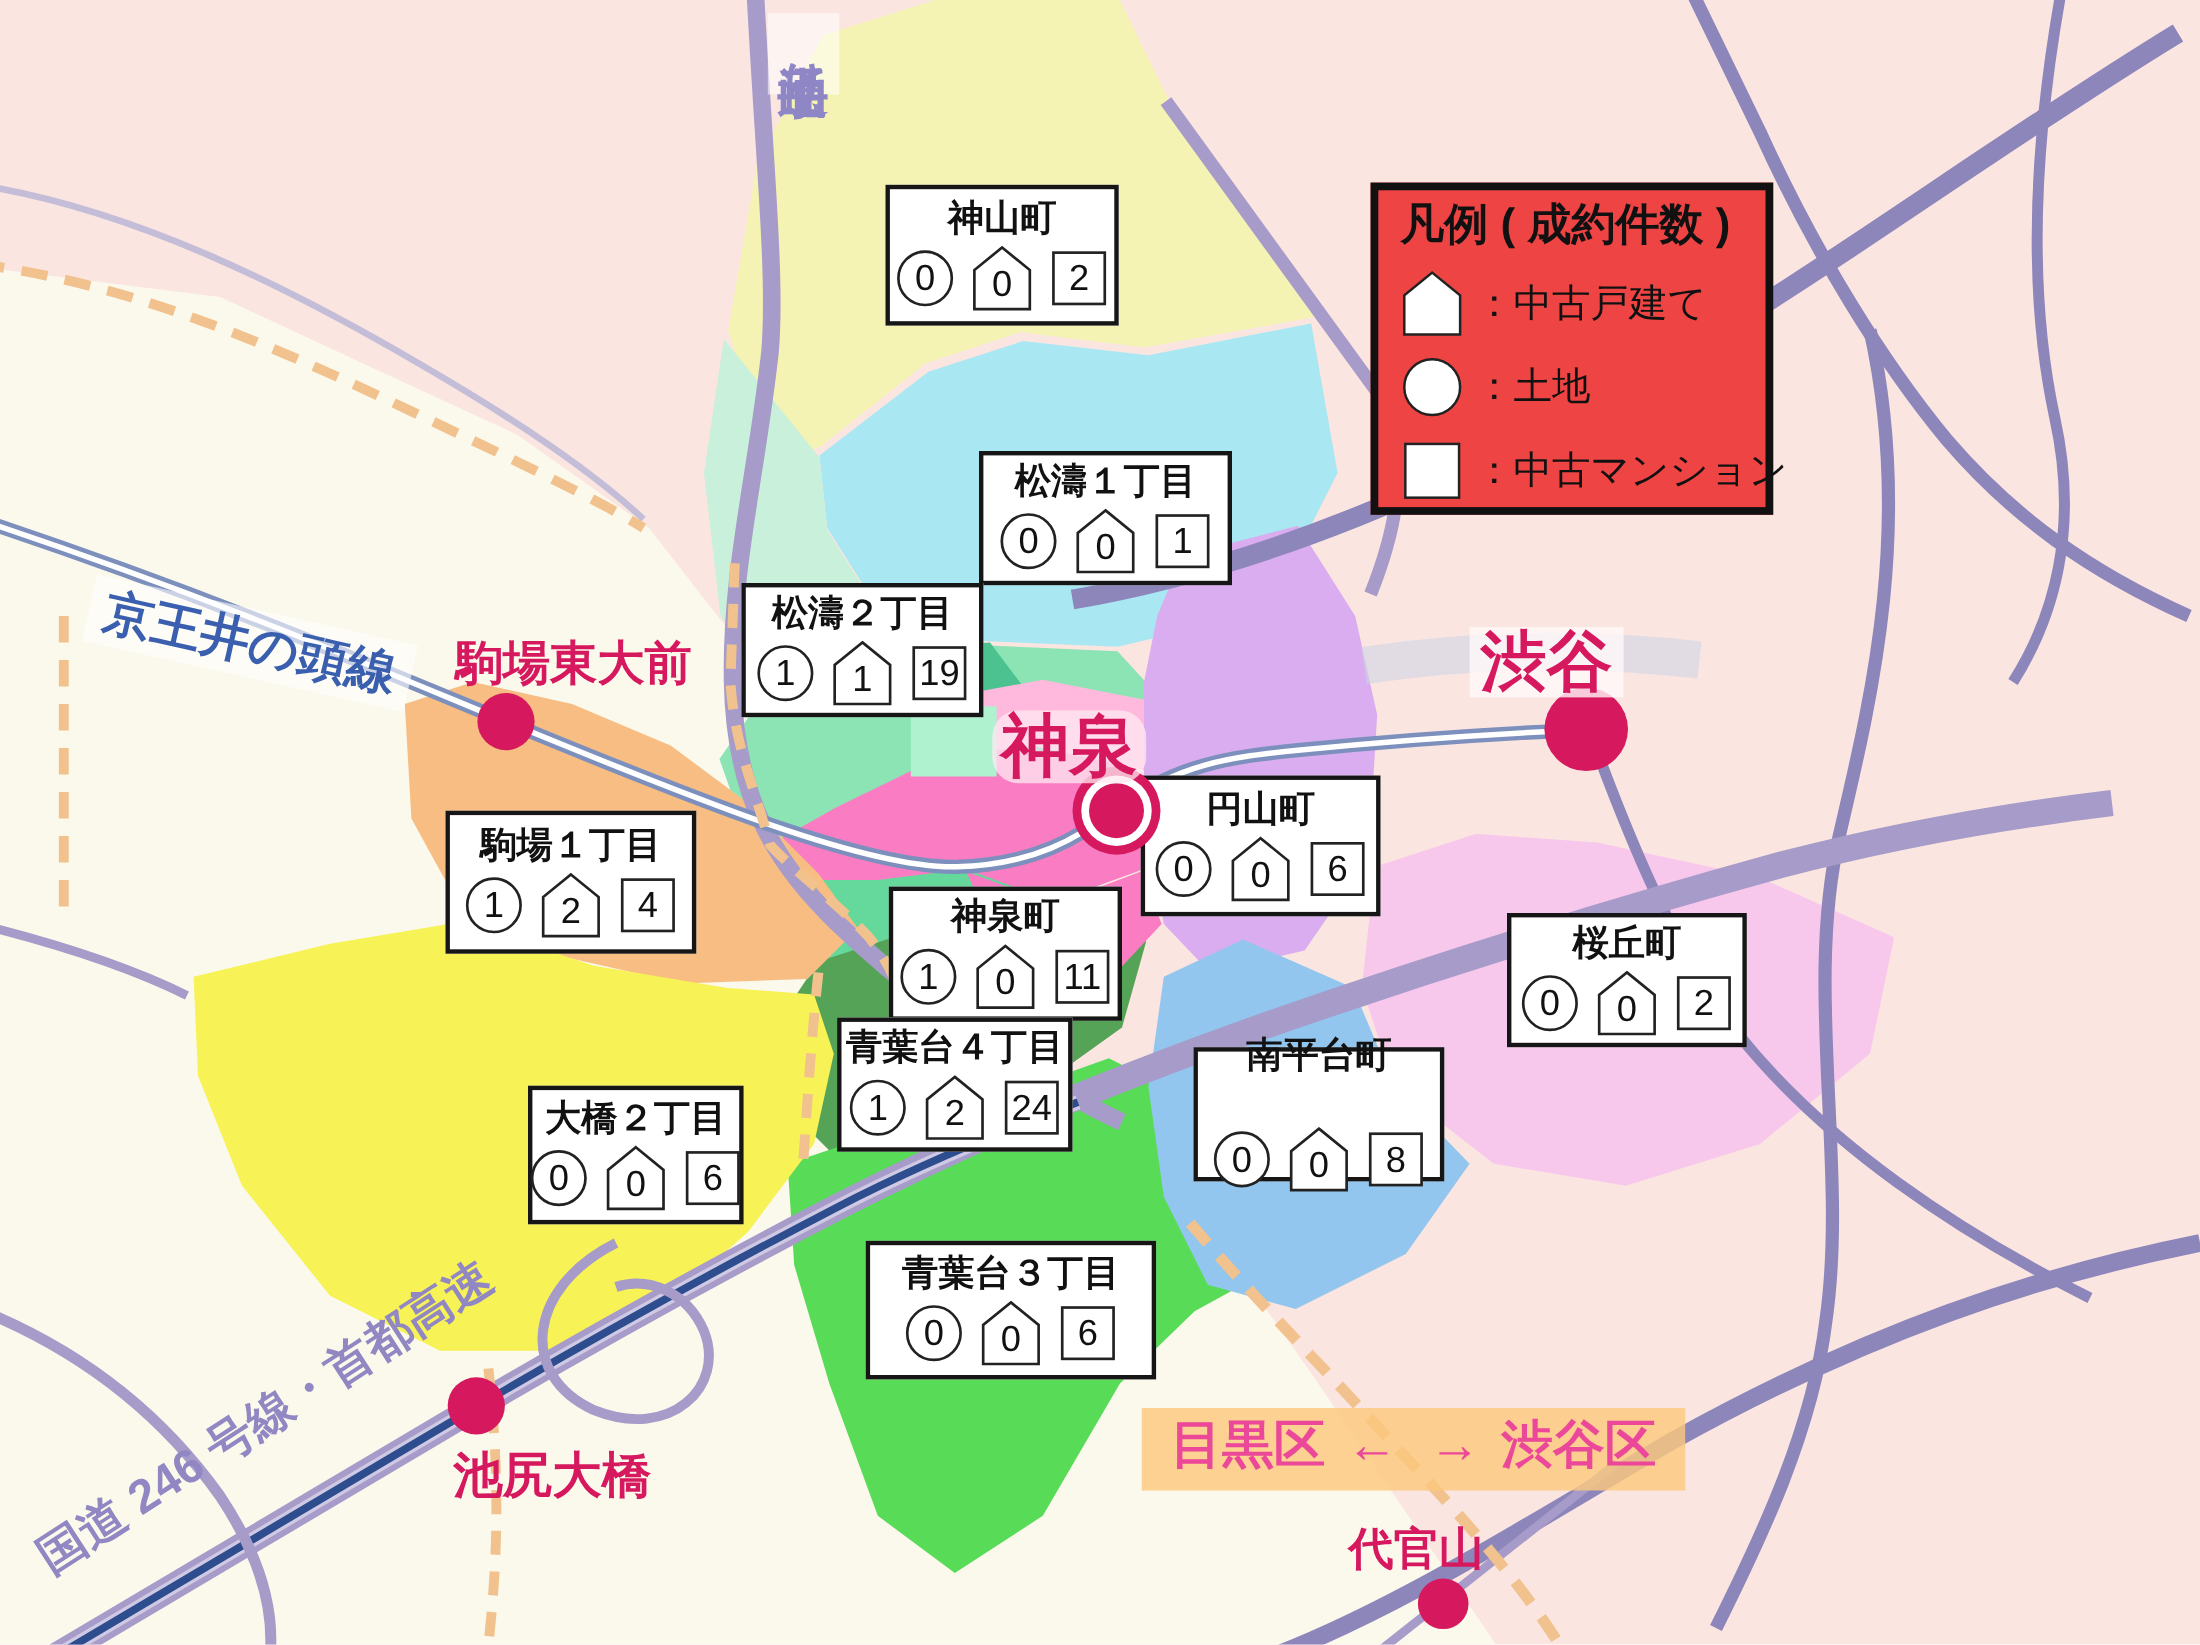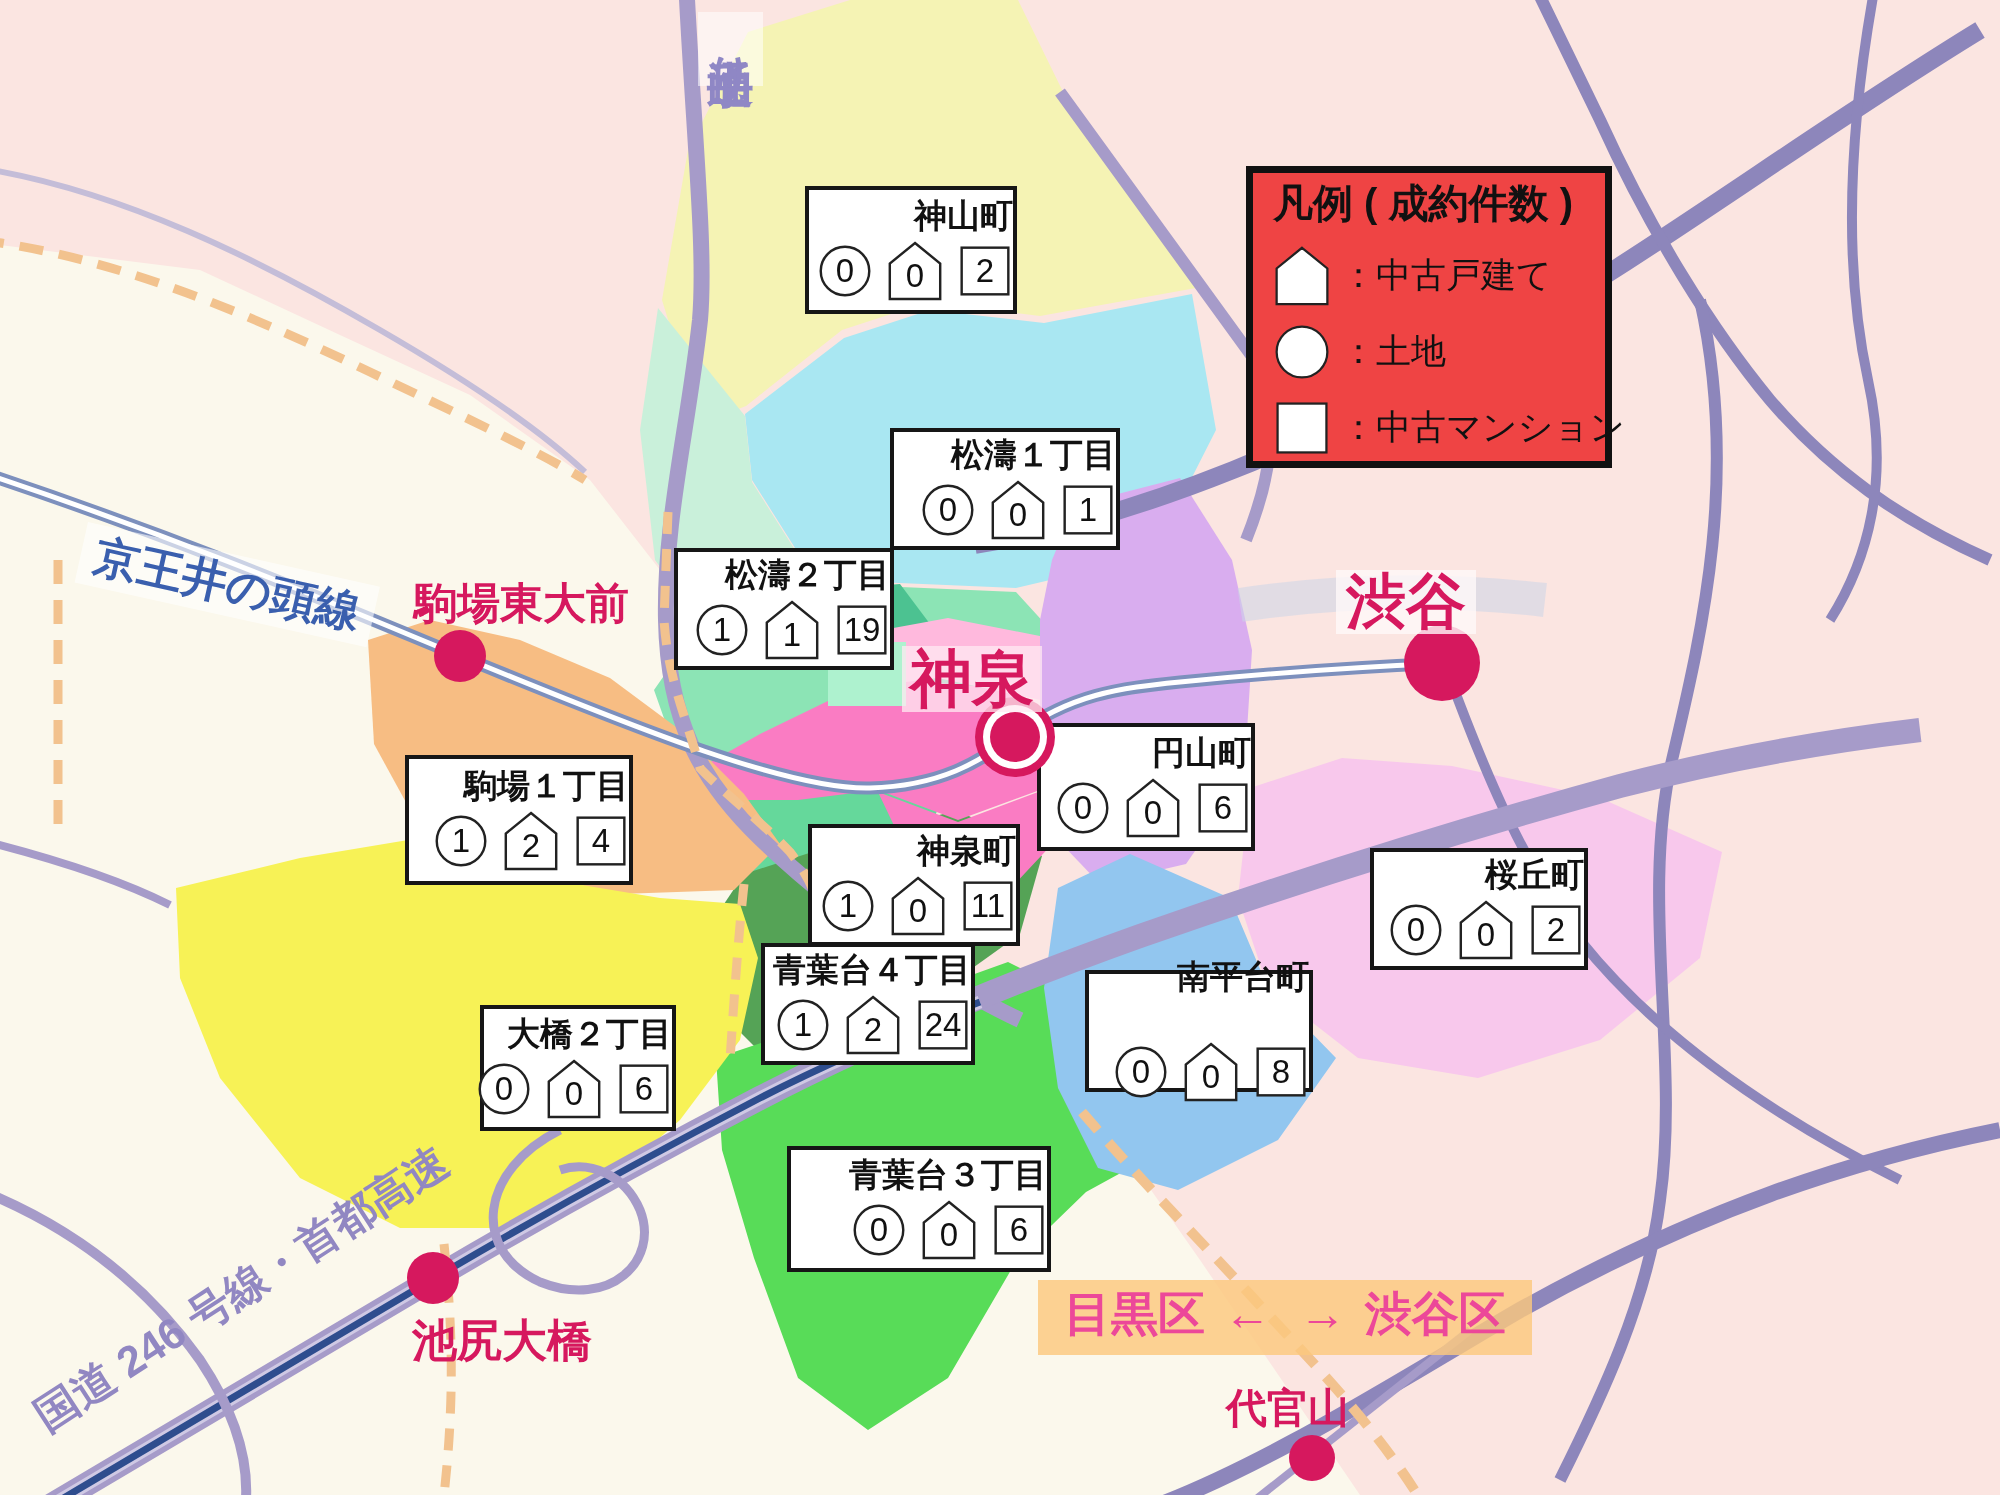--- a/index.html
+++ b/index.html
@@ -5,22 +5,22 @@
   html,body{margin:0;padding:0;background:#fff;}
   .map{
     position:relative;width:2000px;height:1495px;overflow:hidden;
     font-family:"Liberation Sans","DejaVu Sans",sans-serif;
   }
   .map svg.base{position:absolute;left:0;top:0;z-index:1;}
 
   
   .area-label{
     position:absolute;z-index:20;background:#fff;border:4px solid #161616;
-    display:flex;flex-direction:column;align-items:flex-end;justify-content:center;
-    gap:8px;box-sizing:border-box;margin-top:18px;
+    display:flex;flex-direction:column;align-items:center;justify-content:center;
+    gap:8px;box-sizing:border-box;
   }
   .area-name{font-size:33px;font-weight:bold;color:#111;white-space:nowrap;line-height:1;}
   .area-stats{display:flex;align-items:center;gap:14px;}
   .stat{position:relative;width:56px;height:62px;display:flex;align-items:center;justify-content:center;}
   .stat svg{position:absolute;left:0;top:0;width:100%;height:100%;}
   .stat svg *{fill:#fff;stroke:#222;stroke-width:2.6;}
   .stat .num{position:relative;font-size:33px;color:#111;line-height:1;}
   .stat.house .num{margin-top:10px;}
 
   
@@ -112,21 +112,21 @@
   <div class="roadname vertical" style="left:698px;top:12px;font-size:47px;color:#8f87c5;background:rgba(255,255,255,0.55);padding:10px 6px;">山手通り</div>
 
   <div class="roadname" style="left:88px;top:522px;font-size:45px;color:#3a5fae;background:rgba(255,255,255,0.6);
               padding:6px 14px;transform:rotate(12.5deg);transform-origin:left top;">京王井の頭線</div>
 
   <div class="roadname" style="left:52px;top:1392px;font-size:43px;color:#9187c2;transform:rotate(-33deg);transform-origin:left bottom;">国道 246 号線・首都高速</div>
 
   <div class="banner" style="background:rgba(251,200,126,0.82);color:#ec4899;font-family:Liberation Mono, monospace;">目黒区 ←　→ 渋谷区</div>
 
   <div class="station-name crimson" style="left:414px;top:582px;font-size:43px;">駒場東大前</div>
-  <div class="station-name crimson" style="left:902px;top:646px;font-size:62px;background:rgba(255,233,242,0.75);padding:2px 8px;">神泉</div>
+  <div class="station-name crimson" style="left:902px;top:646px;font-size:62px;background:rgba(255,233,242,0.75);padding:2px 8px;border-radius:24px;">神泉</div>
   <div class="station-name crimson" style="left:1336px;top:570px;font-size:60px;background:rgba(255,249,249,0.8);padding:2px 10px;">渋谷</div>
   <div class="station-name crimson" style="left:412px;top:1318px;font-size:45px;">池尻大橋</div>
   <div class="station-name crimson" style="left:1226px;top:1388px;font-size:41px;">代官山</div>
 
   <div class="dot" style="left:434px;top:630px;width:52px;height:52px;background:#d6185e;"></div>
   <div class="dot" style="left:990px;top:712px;width:50px;height:50px;background:#d6185e;
               box-shadow:0 0 0 7px #ffffff,0 0 0 15px #d6185e;"></div>
   <div class="dot" style="left:1404px;top:625px;width:76px;height:76px;background:#d6185e;"></div>
   <div class="dot" style="left:407px;top:1252px;width:52px;height:52px;background:#d6185e;"></div>
   <div class="dot" style="left:1289px;top:1435px;width:46px;height:46px;background:#d6185e;"></div>

